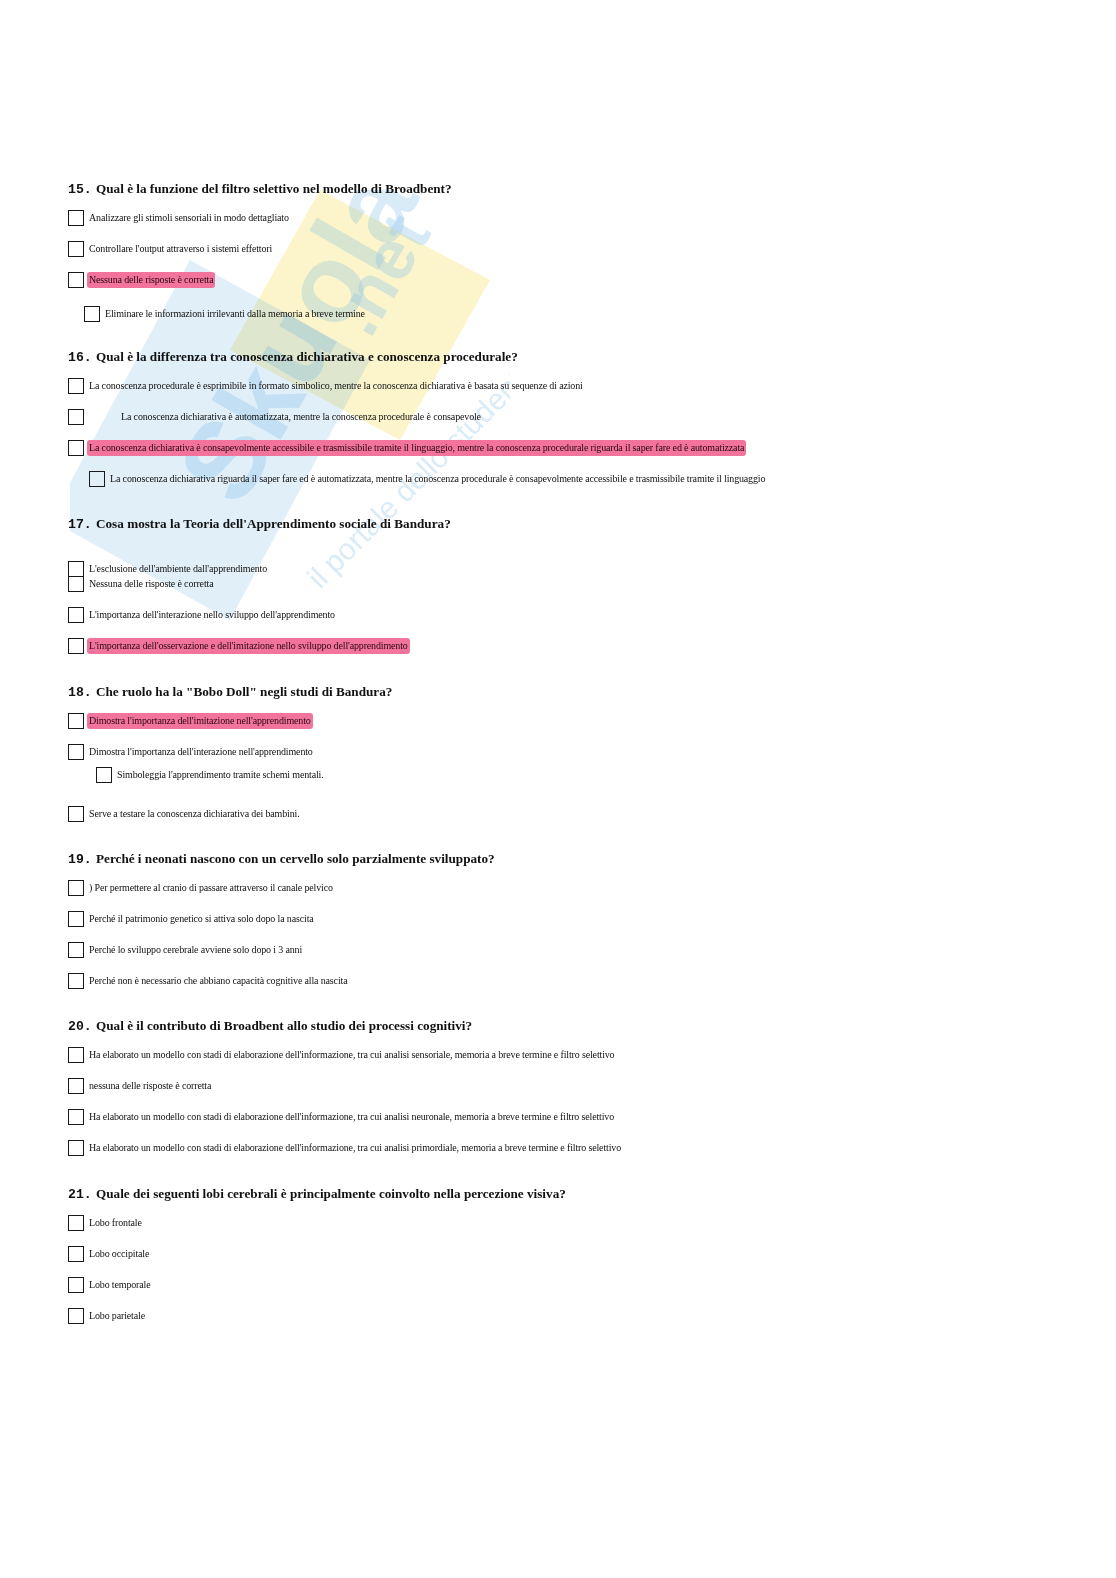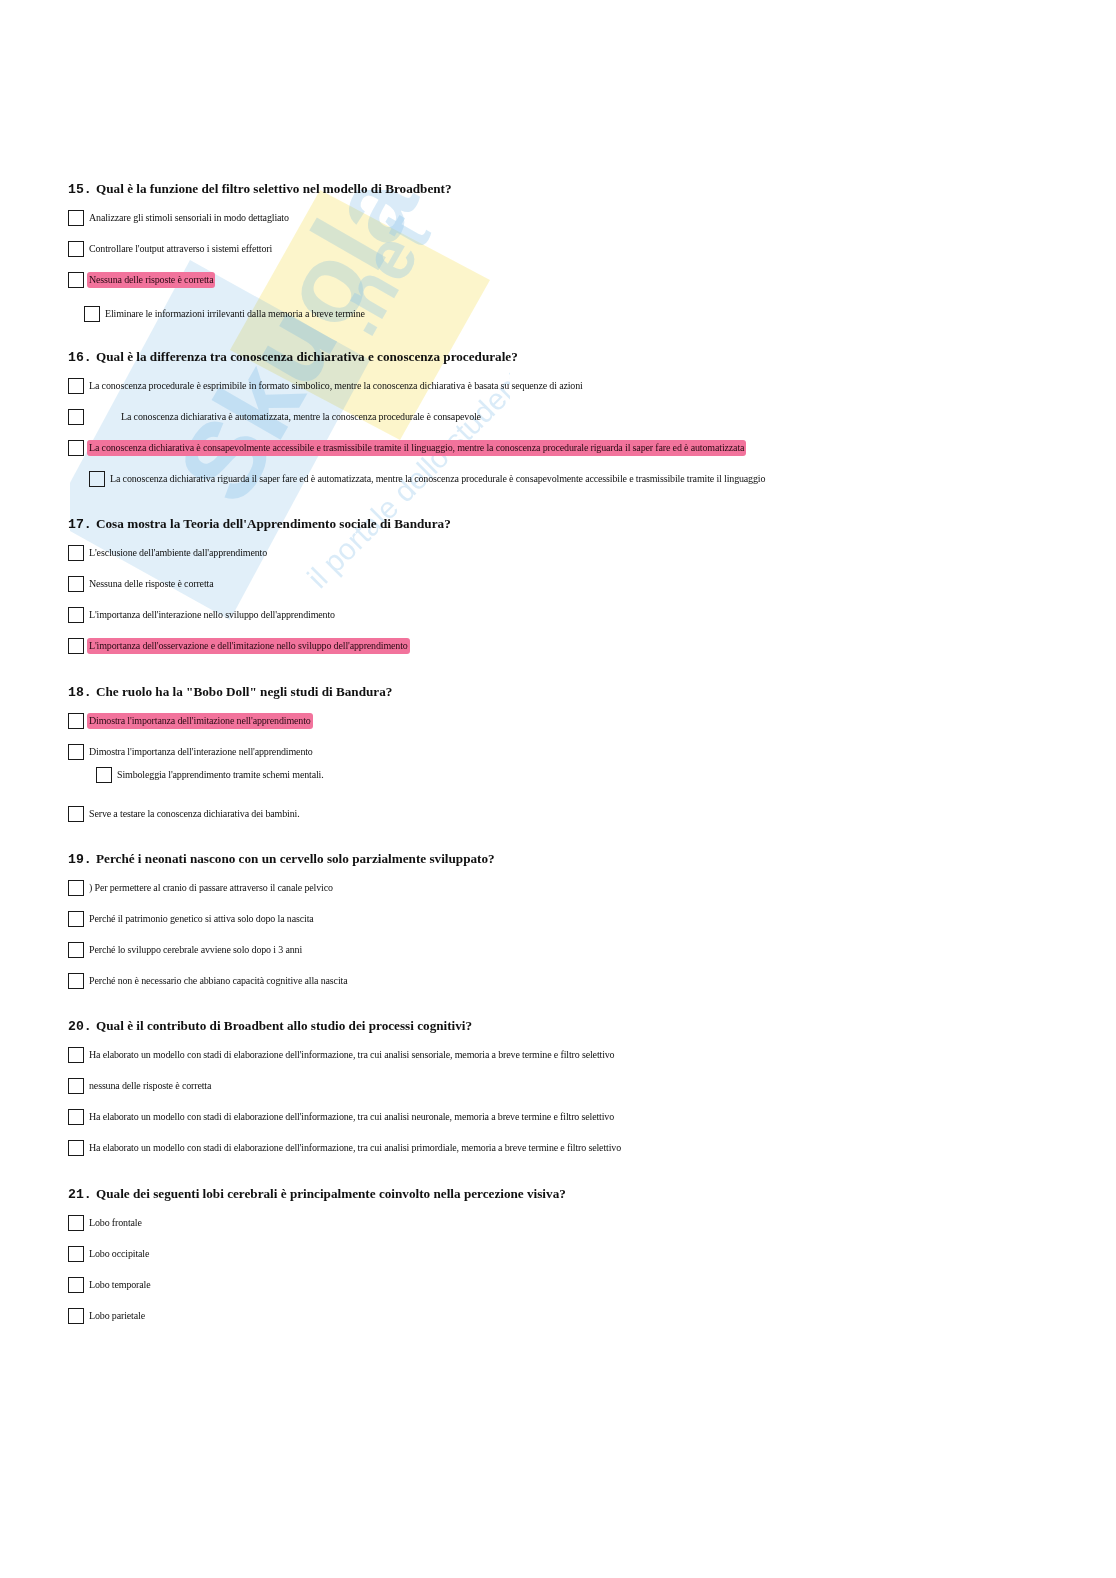--- a/index.html
+++ b/index.html
@@ -146,21 +146,21 @@
       <div class="option" style="top:121px;margin-left:21px;">
         <span class="checkbox"></span>
         <span class="opt-text">La conoscenza dichiarativa riguarda il saper fare ed è automatizzata, mentre la conoscenza procedurale è consapevolmente accessibile e trasmissibile tramite il linguaggio</span>
       </div>
     </div>
 
     <div class="question" style="top:516px;">
       <div class="q-title">
         <span class="q-num">17.</span><span>Cosa mostra la Teoria dell'Apprendimento sociale di Bandura?</span>
       </div>
-      <div class="option" style="top:28px;">
+      <div class="option" style="top:44px;">
         <span class="checkbox"></span>
         <span class="opt-text">L'esclusione dell'ambiente dall'apprendimento</span>
       </div>
       <div class="option" style="top:59px;">
         <span class="checkbox"></span>
         <span class="opt-text">Nessuna delle risposte è corretta</span>
       </div>
       <div class="option" style="top:90px;">
         <span class="checkbox"></span>
         <span class="opt-text">L'importanza dell'interazione nello sviluppo dell'apprendimento</span>

